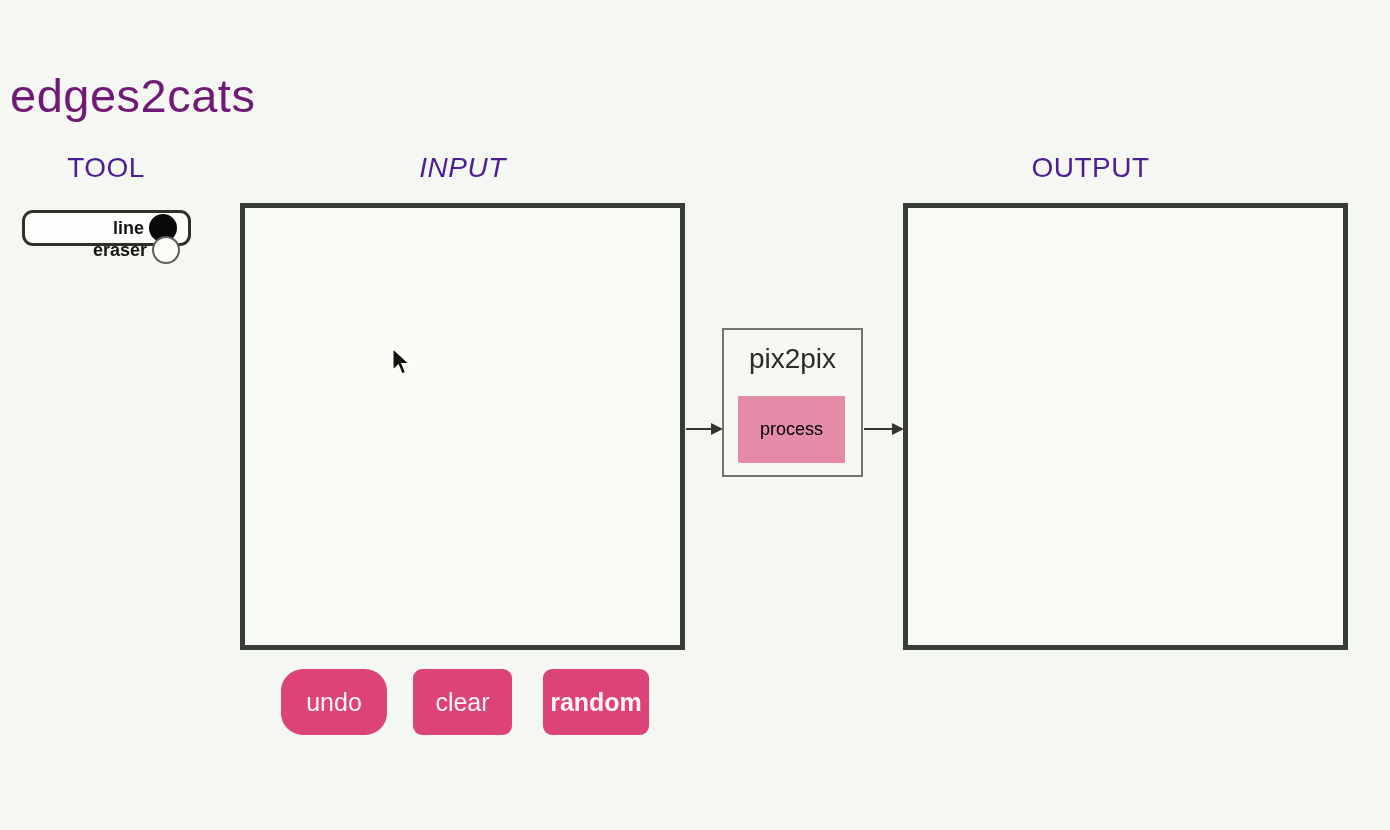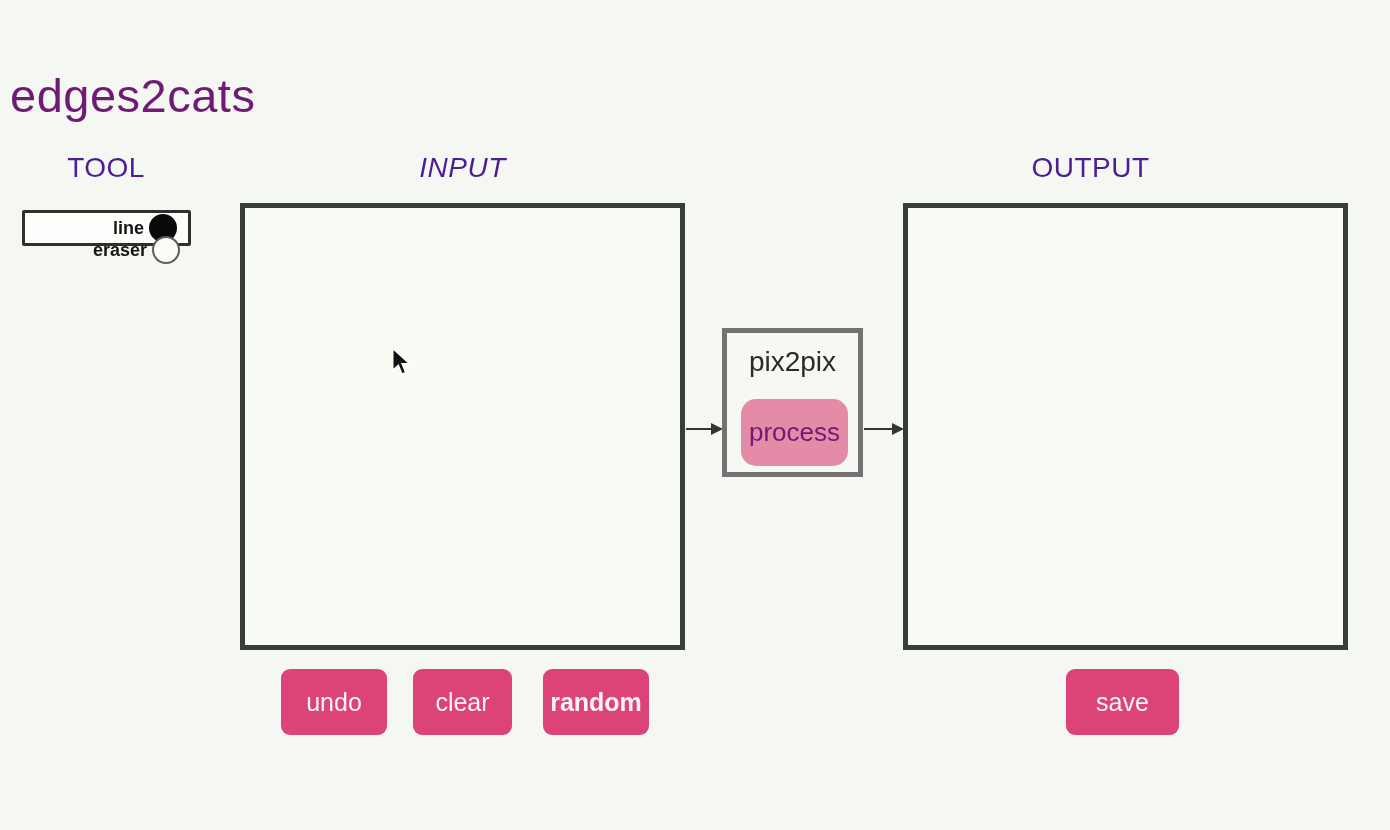--- a/index.html
+++ b/index.html
@@ -46,21 +46,21 @@
     align-items: center;
     justify-content: flex-end;
     box-sizing: border-box;
   }
   .tool-row-selected {
     left: 22px;
     top: 210px;
     width: 169px;
     height: 36px;
     border: 3px solid #2f2f2b;
-    border-radius: 2px;
+    border-radius: 11px;
     background: #fdfefc;
     padding-right: 11px;
     text-align: center;
   }
   .tool-row-plain {
     left: 22px;
     top: 234px;
     width: 169px;
     height: 32px;
     padding-right: 11px;
@@ -108,41 +108,41 @@
   }
 
   
   .model-box {
     position: absolute;
     left: 722px;
     top: 328px;
     width: 141px;
     height: 149px;
     box-sizing: border-box;
-    border: 5px solid #737373;
+    border: 2px solid #737373;
     background: #f6f9f3;
     text-align: center;
   }
   .model-title {
     margin-top: 13px;
     font-size: 28px;
     color: #2b2b28;
   }
   .process-button {
     position: absolute;
     left: 14px;
     top: 66px;
     width: 107px;
     height: 67px;
     border: none;
-    border-radius: 15px;
+    border-radius: 1px;
     background: #e48ca7;
-    color: #701a75;
+    color: #000000;
     font-family: "Liberation Sans", sans-serif;
-    font-size: 26px;
+    font-size: 18px;
     cursor: pointer;
   }
 
   
   .flow-arrow {
     position: absolute;
     top: 422px;
     height: 13px;
     display: flex;
     align-items: center;
@@ -169,21 +169,21 @@
     top: 669px;
     height: 66px;
     border: none;
     border-radius: 9px;
     background: #dc4378;
     color: #fdf2f6;
     font-family: "Liberation Sans", sans-serif;
     font-size: 25px;
     cursor: pointer;
   }
-  .btn-undo   { left: 281px;  width: 106px; }
+  .btn-undo   { left: 281px;  width: 106px; border-radius: 22px; }
   .btn-clear  { left: 413px;  width: 99px; }
   .btn-random { left: 543px;  width: 106px; font-weight: bold; }
   .btn-save   { left: 1066px; width: 113px; }
 </style>
 </head>
 <body>
 
 <div id="stage">
 
   <div class="app-title">edges2cats</div>
@@ -224,15 +224,14 @@
 
   <div class="flow-arrow arrow-out">
     <div class="arrow-line"></div>
     <div class="arrow-head"></div>
   </div>
 
   <div class="section-heading heading-output">OUTPUT</div>
 
   <div class="canvas canvas-output"></div>
 
-  <button class="action-button btn-save">save</button>
 
 </div>
 
 </body></html>

